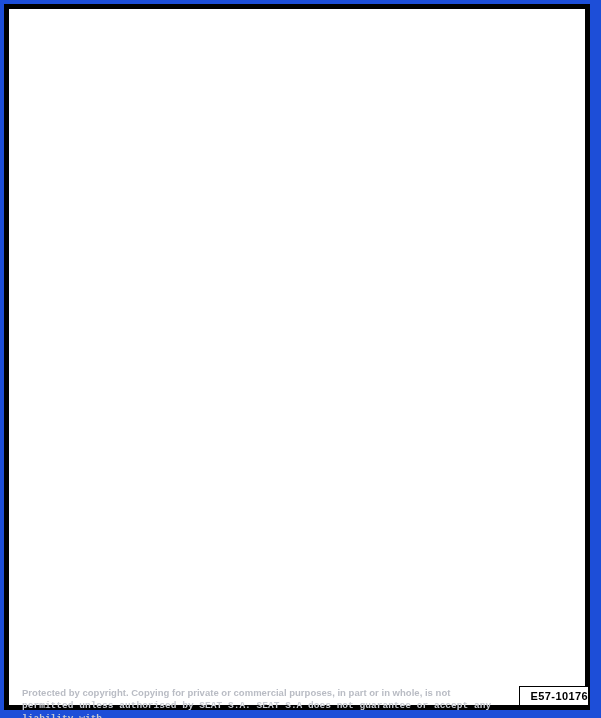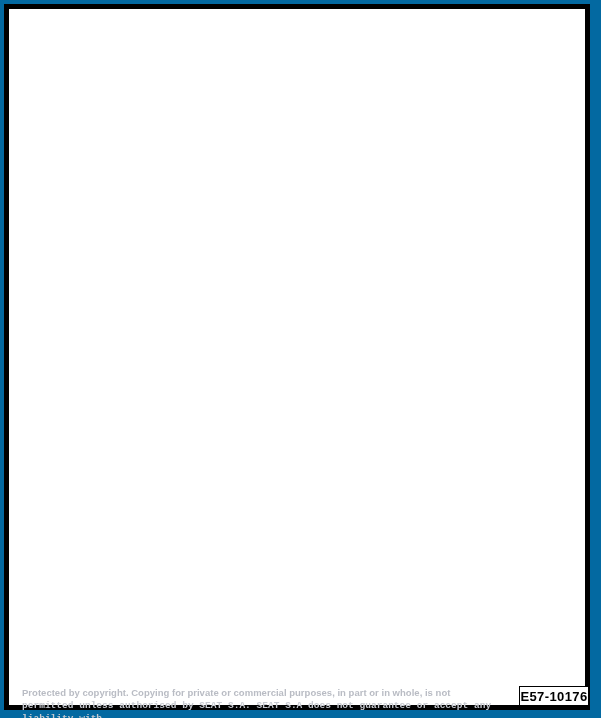--- a/index.html
+++ b/index.html
@@ -6,21 +6,21 @@
   html, body {
     margin: 0;
     padding: 0;
     background: #ffffff;
     font-family: "Liberation Sans", sans-serif;
   }
   #page {
     position: relative;
     width: 601px;
     height: 718px;
-    background: #0369a1;
+    background: #1d4ed8;
     overflow: hidden;
   }
   
   #frame {
     position: absolute;
     left: 4px;
     top: 4px;
     width: 586px;
     height: 706px;
     border: 5px solid #000000;
@@ -70,23 +70,23 @@
   #refbox {
     position: absolute;
     left: 519px;
     top: 686px;
     width: 68px;
     height: 18px;
     border: 1.5px solid #000000;
     background: #ffffff;
     display: flex;
     align-items: center;
-    justify-content: center;
+    justify-content: flex-end;
     font-family: "Liberation Sans", sans-serif;
-    font-size: 13px;
+    font-size: 11px;
     font-weight: bold;
     letter-spacing: 0.4px;
     color: #000000;
   }
   
   #copyright {
     position: absolute;
     left: 22px;
     top: 686px;
     width: 480px;

